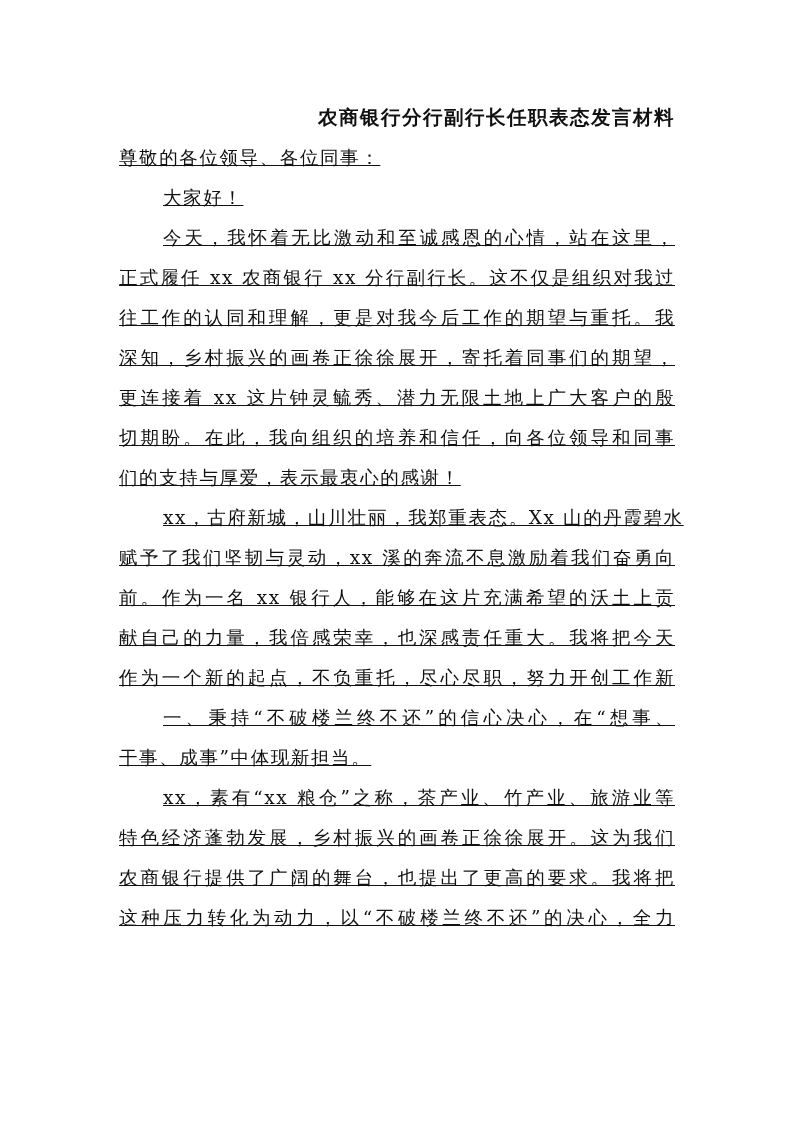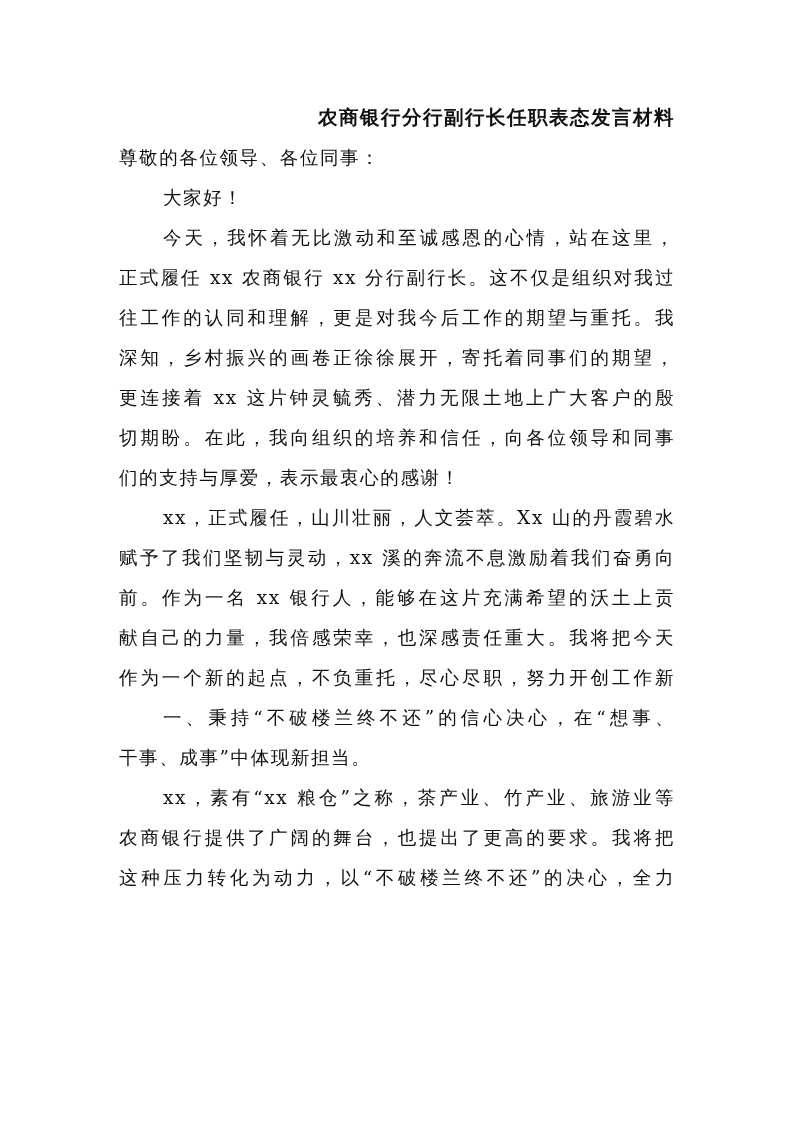--- a/index.html
+++ b/index.html
@@ -36,20 +36,21 @@
       text-align: justify;
       text-align-last: left;
       margin: 0;
     }
     .line {
       display: block;
       height: 40px;
       white-space: nowrap;
       text-align: justify;
       text-align-last: justify;
+      text-decoration: underline;
     }
     .line.last {
       text-align-last: left;
     }
     .line.indent-line {
       padding-left: 44px;
     }
   </style>
 </head>
 <body>
@@ -69,30 +70,31 @@
     <span class="line indent-line">今天，我怀着无比激动和至诚感恩的心情，站在这里，</span>
     <span class="line">正式履任 xx 农商银行 xx 分行副行长。这不仅是组织对我过</span>
     <span class="line">往工作的认同和理解，更是对我今后工作的期望与重托。我</span>
     <span class="line">深知，乡村振兴的画卷正徐徐展开，寄托着同事们的期望，</span>
     <span class="line">更连接着 xx 这片钟灵毓秀、潜力无限土地上广大客户的殷</span>
     <span class="line">切期盼。在此，我向组织的培养和信任，向各位领导和同事</span>
     <span class="line last">们的支持与厚爱，表示最衷心的感谢！</span>
   </p>
 
   <p class="para">
-    <span class="line indent-line">xx，正式履任，山川壮丽，人文荟萃。Xx 山的丹霞碧水</span>
+    <span class="line indent-line">xx，古府新城，山川壮丽，我郑重表态。Xx 山的丹霞碧水</span>
     <span class="line">赋予了我们坚韧与灵动，xx 溪的奔流不息激励着我们奋勇向</span>
     <span class="line">前。作为一名 xx 银行人，能够在这片充满希望的沃土上贡</span>
     <span class="line">献自己的力量，我倍感荣幸，也深感责任重大。我将把今天</span>
     <span class="line">作为一个新的起点，不负重托，尽心尽职，努力开创工作新</span>
   </p>
 
   <p class="para">
     <span class="line indent-line">一、秉持“不破楼兰终不还”的信心决心，在“想事、</span>
     <span class="line last">干事、成事”中体现新担当。</span>
   </p>
 
   <p class="para">
     <span class="line indent-line">xx，素有“xx 粮仓”之称，茶产业、竹产业、旅游业等</span>
+    <span class="line">特色经济蓬勃发展，乡村振兴的画卷正徐徐展开。这为我们</span>
     <span class="line">农商银行提供了广阔的舞台，也提出了更高的要求。我将把</span>
     <span class="line">这种压力转化为动力，以“不破楼兰终不还”的决心，全力</span>
   </p>
 </div>
 
 </body></html>

